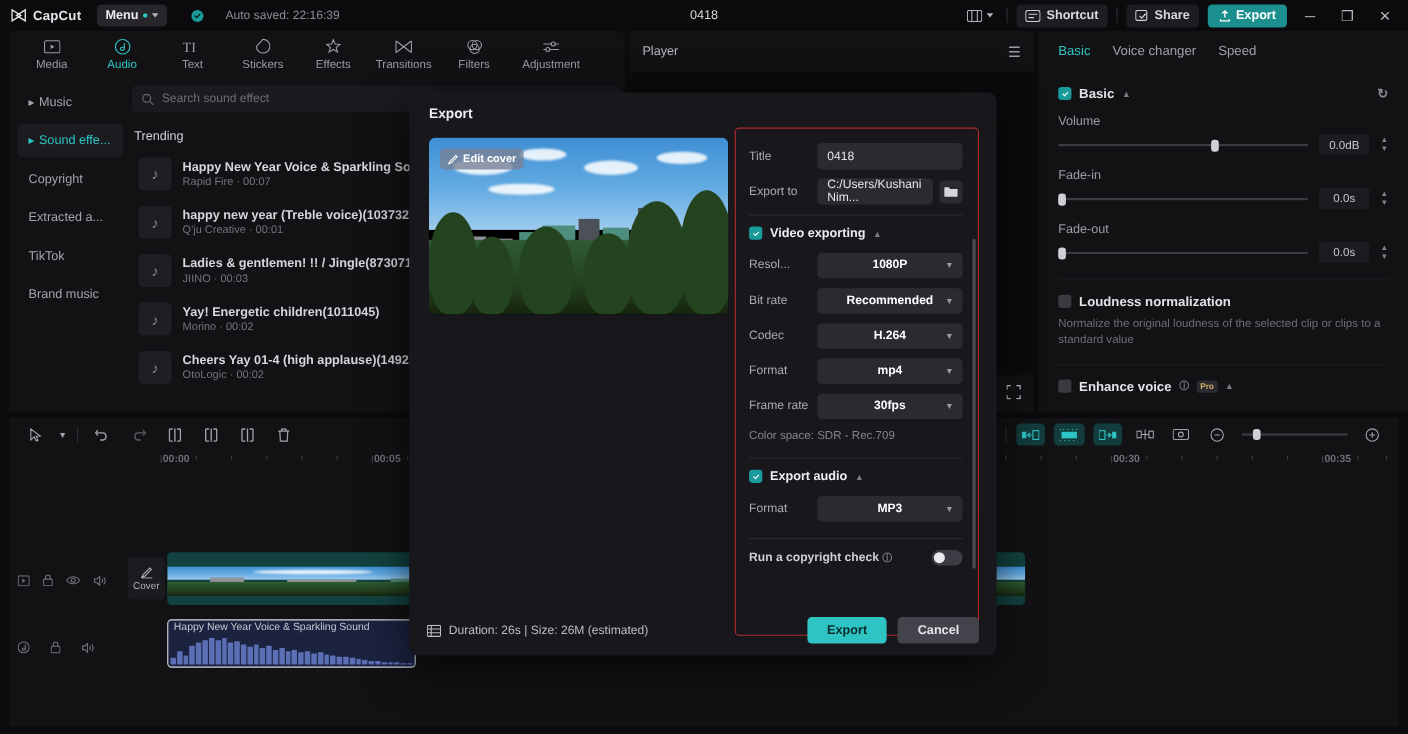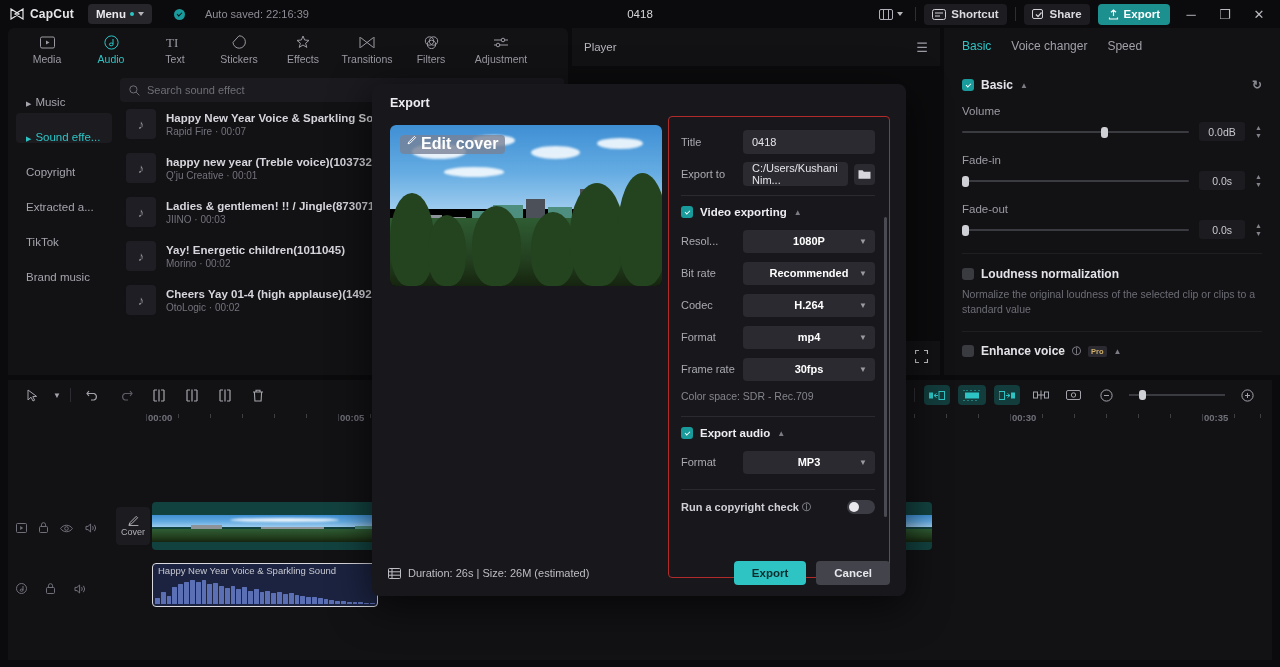--- a/index.html
+++ b/index.html
@@ -43,21 +43,21 @@
     background: #121215; border-radius: 6px 6px 0 0;
     display: flex; align-items: center; padding-left: 8px; gap: 2px;
   }
   .tabitem { width: 62px; display: flex; flex-direction: column; align-items: center; gap: 2px; font-size: 10.5px; color: #9a9aa2; }
   .tabitem.active { color: #2ec4c4; }
   .tabitem .ti { height: 17px; display:flex; align-items:center; justify-content:center;}
 
   
   .leftpanel { position: absolute; left: 8px; top: 70px; width: 560px; height: 305px; background: #121215; }
   .sidecats { position: absolute; left: 8px; top: 8px; width: 96px; }
-  .cat { height: 30px; border-radius: 4px; display: flex; align-items: flex-end; padding-left: 10px; font-size: 11.5px; color: #a4a4ac; margin-bottom: 5px; }
+  .cat { height: 30px; border-radius: 4px; display: flex; align-items: center; padding-left: 10px; font-size: 11.5px; color: #a4a4ac; margin-bottom: 5px; }
   .cat.sel { background: #1b1b20; color: #2ec4c4; }
   .cat .arrow { font-size: 7px; margin-right: 4px; }
   .listarea { position: absolute; left: 112px; top: 8px; right: 4px; bottom: 0; }
   .searchbox { height: 24px; background: #1a1a1f; border-radius: 4px; display: flex; align-items: center; gap: 7px; padding: 0 9px; font-size: 11px; color: #6e6e77;}
   .trend { font-size: 11.5px; color: #cfcfd5; margin: 16px 0 6px 2px; }
   .srow { height: 44px; display: flex; align-items: center; gap: 10px; padding: 0 6px; border-radius: 4px; }
   .srow .thumb { width: 30px; height: 30px; border-radius: 4px; background: #1e1e24; display: flex; align-items: center; justify-content: center; color: #8e8e96; font-size: 13px;}
   .srow .tt { font-size: 11.5px; color: #d5d5db; font-weight: bold; white-space: nowrap; }
   .srow .st { font-size: 10px; color: #73737c; margin-top: 2px;}
 
@@ -120,21 +120,21 @@
   .cover-btn { position: absolute; left: 108px; width: 34px; height: 38px; background: #1b1b20; border-radius: 4px; display: flex; flex-direction: column; align-items: center; justify-content: center; gap: 1px; color: #b2b2b9; font-size: 9px;}
   .vclip { position: absolute; border-radius: 4px; overflow: hidden; background: #12423f; }
   .vclip-title { position: absolute; left: 0; right: 0; top: 0; height: 13px; font-size: 9.5px; color: #8fd4cd; padding-left: 5px; white-space: nowrap; overflow: hidden; z-index: 2;}
   .aclip { position: absolute; border-radius: 4px; background: #1b2340; border: 1.5px solid #d9d9de; overflow: hidden;}
   .aclip-title { position: absolute; left: 5px; top: 1px; font-size: 9.5px; color: #c8c8d2; white-space: nowrap; z-index:2;}
   .wave { position: absolute; left: 2px; right: 2px; bottom: 2px; height: 28px; display: flex; align-items: flex-end; gap: 1px; }
   .wb { flex: 1; background: #5b6fb5; border-radius: .5px;}
   .modal { position: absolute; left: 372px; top: 84px; width: 534px; height: 512px; background: #18181c; border-radius: 8px; box-shadow: 0 10px 40px rgba(0,0,0,.65); }
   .modal-title { position: absolute; left: 18px; top: 12px; font-size: 12.5px; color: #ededf2; font-weight: bold;}
   .cover-wrap { position: absolute; left: 18px; top: 41px; width: 272px; height: 161px; border-radius: 6px; overflow: hidden; background: #000; }
-  .edit-cover { position: absolute; left: 10px; top: 10px; height: 19px; background: rgba(120,130,150,.8); border-radius: 4px; display: flex; gap: 4px; padding: 0 7px; font-size: 16px; color: #fff; font-weight: bold; z-index: 3;}
+  .edit-cover { position: absolute; left: 10px; top: 10px; height: 19px; background: rgba(120,130,150,.8); border-radius: 4px; display: flex; align-items: center; gap: 4px; padding: 0 7px; font-size: 10px; color: #fff; font-weight: bold; z-index: 3;}
   .settings { position: absolute; left: 296px; top: 32px; width: 222px; height: 462px; border: 1px solid #b12b2b; border-radius: 4px; }
   .sc { position: absolute; left: 0; right: 0; top: 0; bottom: 0; padding: 12px 14px 0 12px; overflow: hidden;}
   .srow2 { display: flex; align-items: center; height: 26px; margin-bottom: 6px; }
   .slab { width: 62px; font-size: 11px; color: #a9a9b1; }
   .sfield { flex: 1; height: 24px; background: #2a2a30; border-radius: 4px; display: flex; align-items: center; padding: 0 9px; font-size: 11px; color: #e4e4ea;}
   .folder-btn { width: 21px; height: 21px; background: #2a2a30; border-radius: 4px; margin-left: 6px; display:flex; align-items:center; justify-content:center; color:#d6d6dc;}
   .msep { height: 1px; background: #2a2a30; margin: 8px 0 10px 0;}
   .mhead { display: flex; align-items: center; gap: 7px; font-size: 11.5px; color: #ececf1; font-weight: bold; margin-bottom: 10px;}
   .drow { display: flex; align-items: center; height: 26px; margin-bottom: 6px;}
   .dlab { width: 62px; font-size: 11px; color: #a9a9b1;}
@@ -316,20 +316,21 @@
         </div>
     </div>
     <div class="listarea">
       <div class="searchbox">
         <svg width="11" height="11" viewBox="0 0 11 11">
             <circle cx="4.4" cy="4.4" r="3.6" fill="none" stroke="#6e6e77"></circle>
             <line x1="7.2" y1="7.2" x2="10.4" y2="10.4" stroke="#6e6e77"></line>
           </svg>
         <span>Search sound effect</span>
       </div>
+      <div class="trend">Trending</div>
       <div class="srow">
         <div class="thumb">♪</div>
         <div>
             <div class="tt">Happy New Year Voice &amp; Sparkling Sound</div>
             <div class="st">Rapid Fire · 00:07</div>
           </div>
       </div>
       <div class="srow">
         <div class="thumb">♪</div>
         <div>

